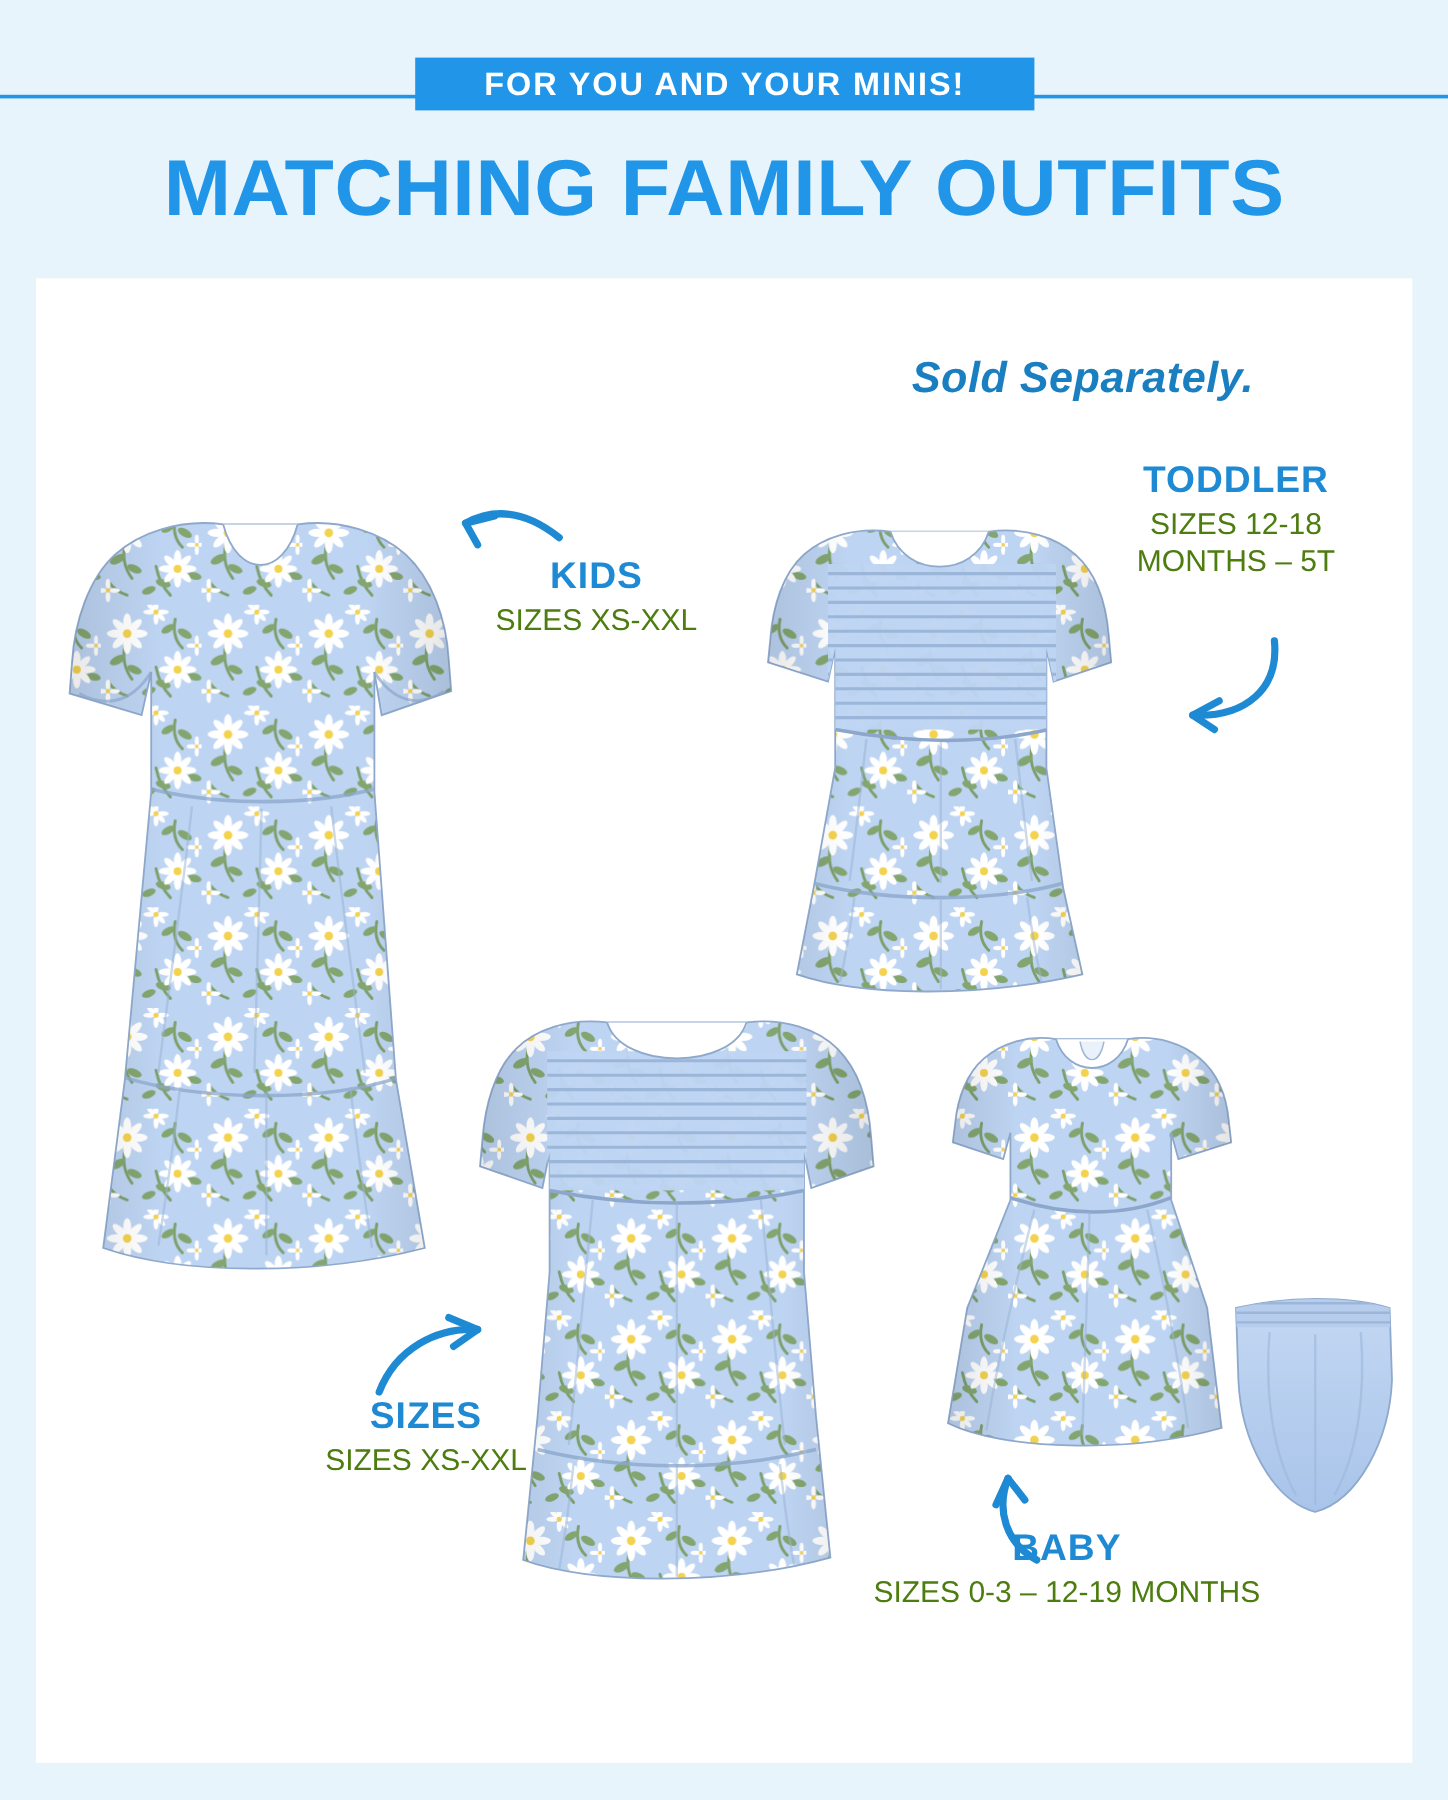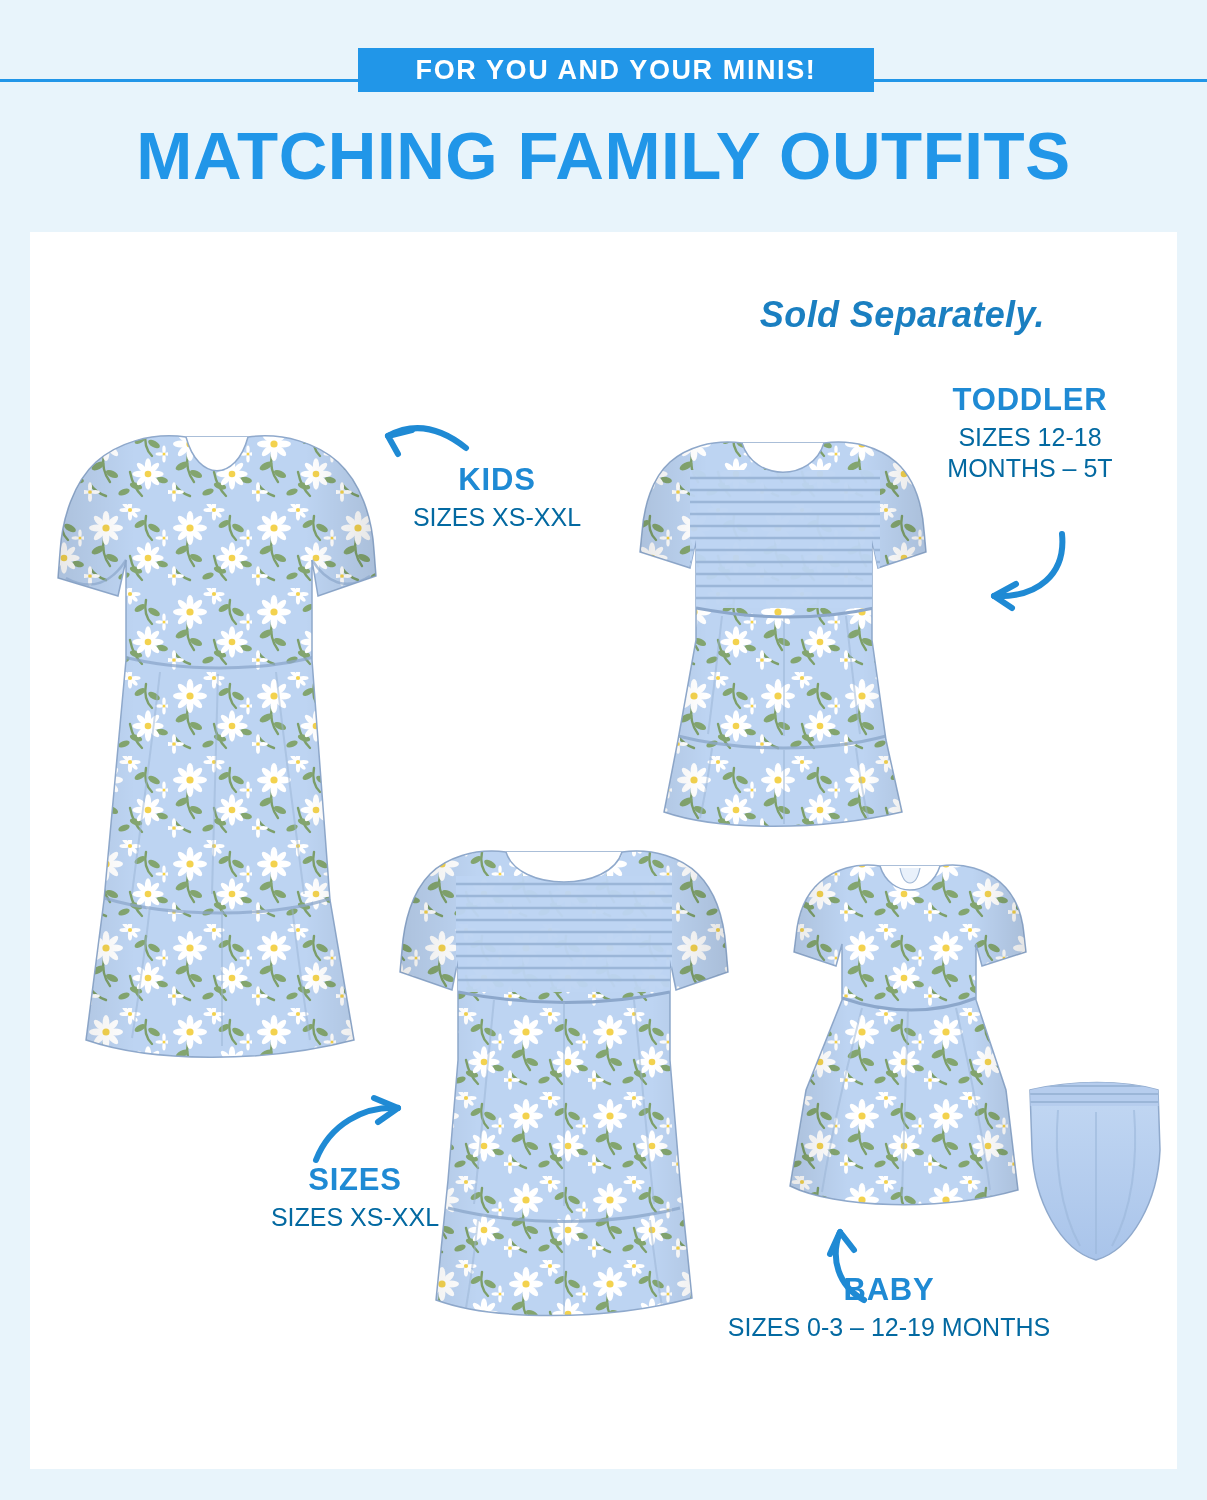--- a/index.html
+++ b/index.html
@@ -39,21 +39,20 @@
     height: 44px;
     background: #2196e8;
     color: #ffffff;
     font-size: 27px;
     font-weight: bold;
     letter-spacing: 1.6px;
     display: flex;
     align-items: center;
     justify-content: center;
     box-sizing: border-box;
-    margin-left: 12px;
   }
   .main-title {
     position: absolute;
     left: 0;
     top: 118px;
     width: 1207px;
     text-align: center;
     color: #2196e8;
     font-size: 66px;
     font-weight: bold;
@@ -90,21 +89,21 @@
     text-align: center;
   }
   .label-title {
     color: #1f8ad4;
     font-size: 31px;
     font-weight: bold;
     letter-spacing: 0.8px;
     line-height: 1.15;
   }
   .label-sizes {
-    color: #0369a1;
+    color: #4d7c0f;
     font-size: 25px;
     line-height: 1.25;
     margin-top: 4px;
     white-space: pre-line;
   }
 
   #label-adult   { left: 372px; top: 462px; width: 250px; }
   #label-toddler { left: 905px; top: 382px; width: 250px; }
   #label-kids    { left: 230px; top: 1162px; width: 250px; }
   #label-baby    { left: 714px; top: 1272px; width: 350px; }

